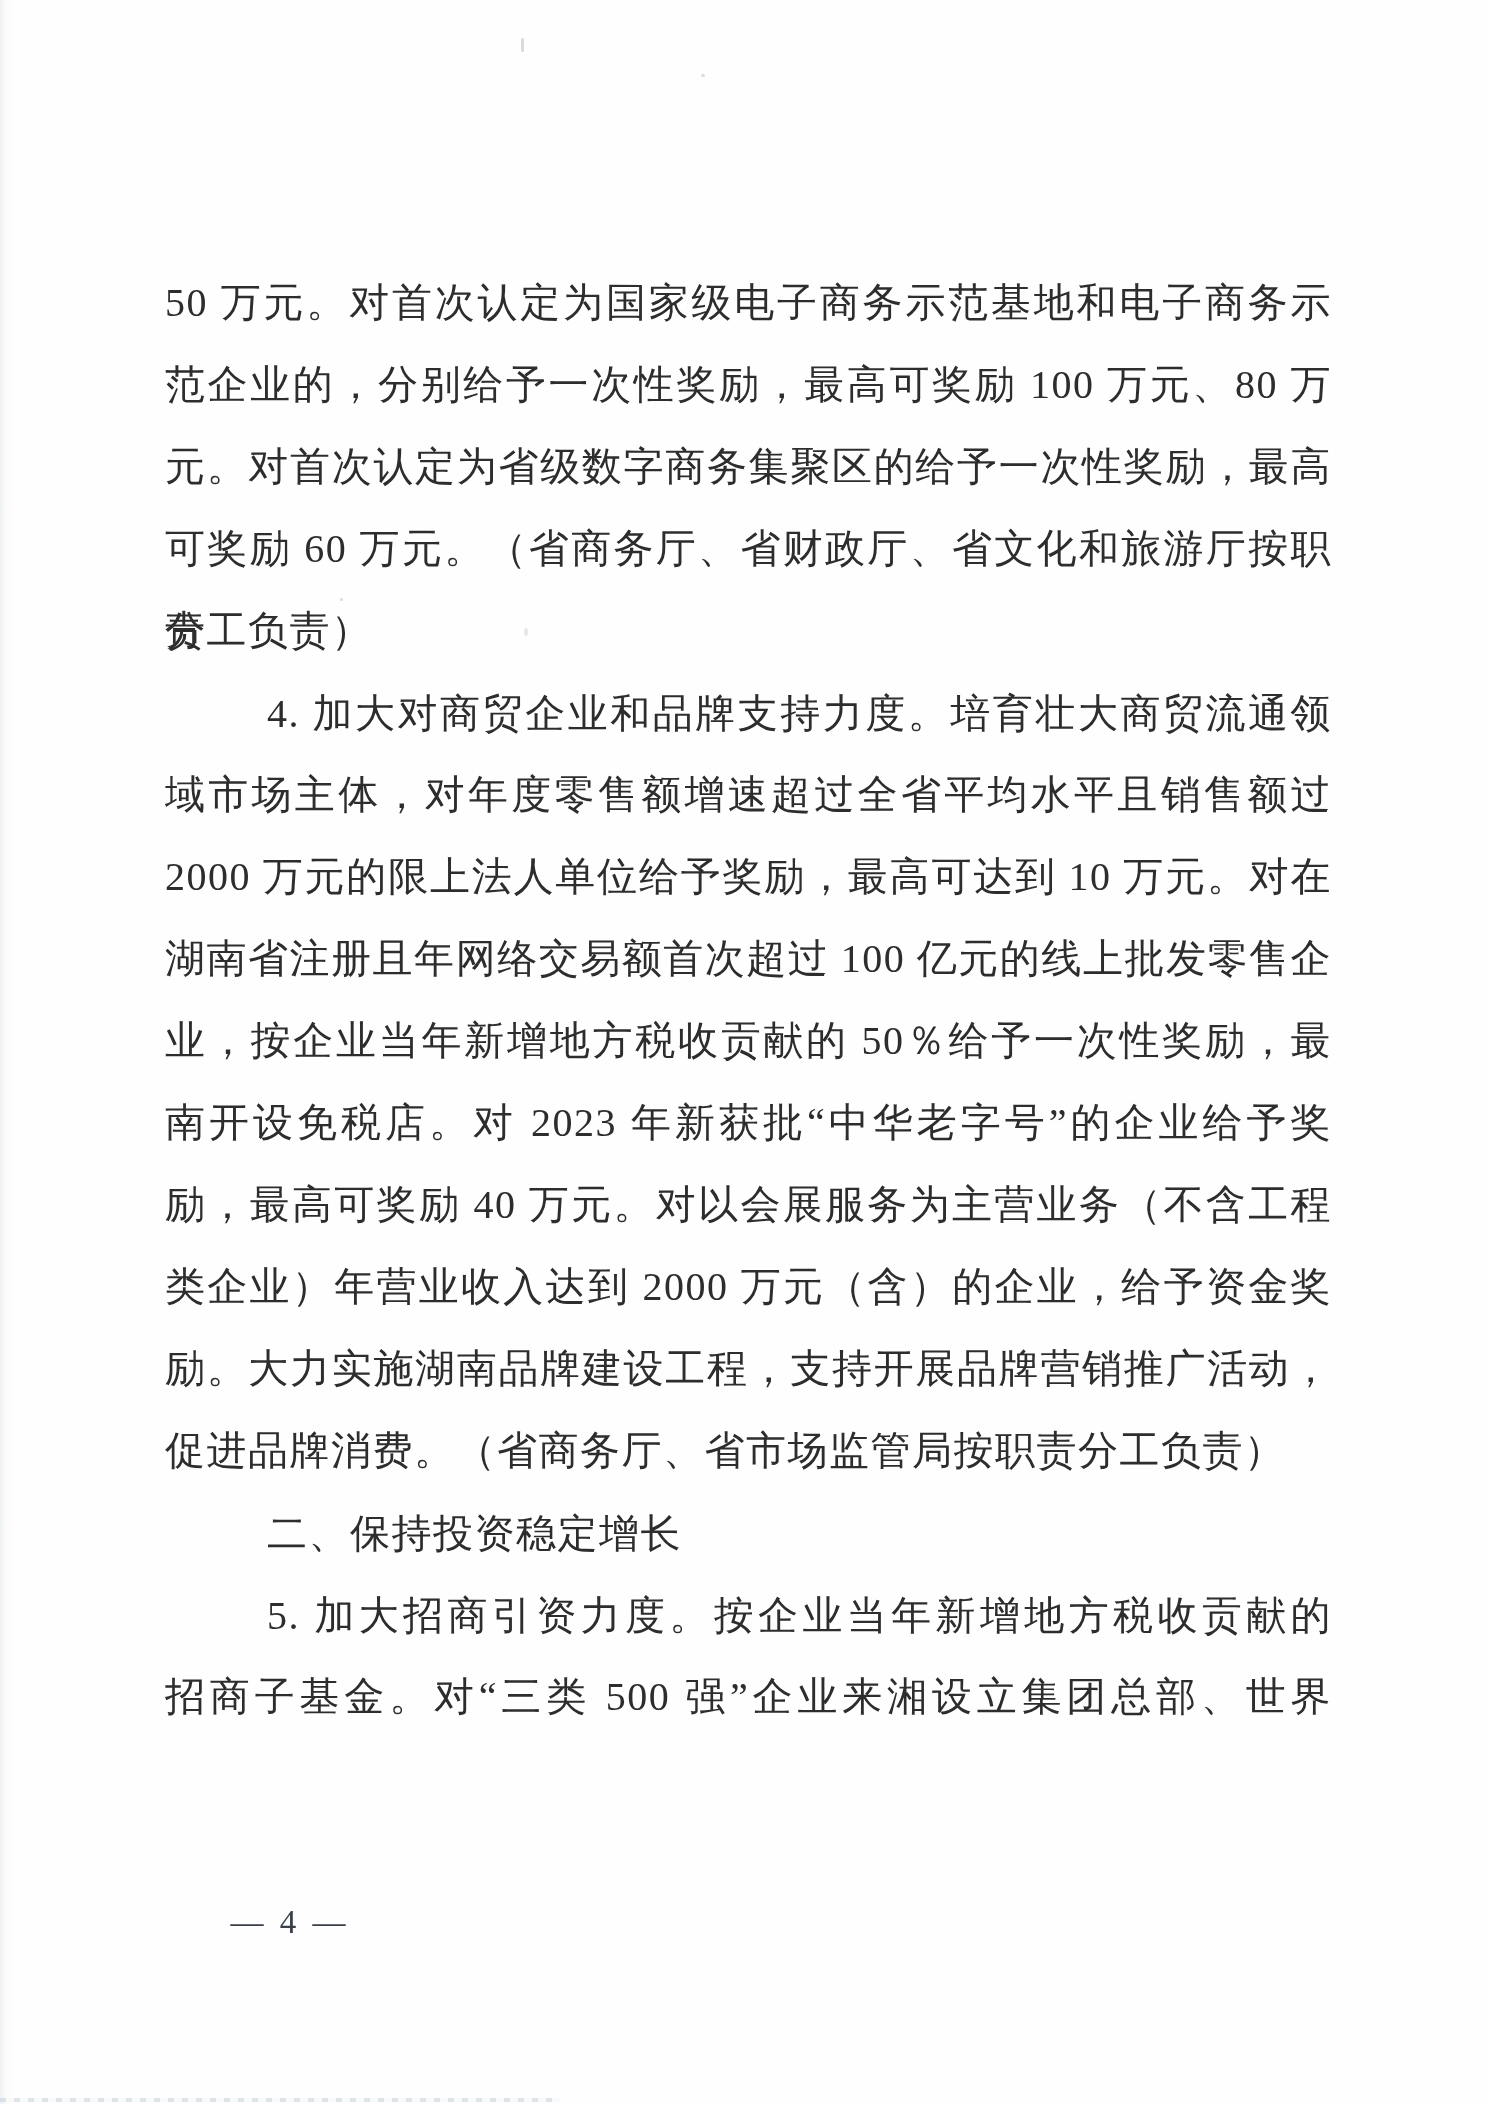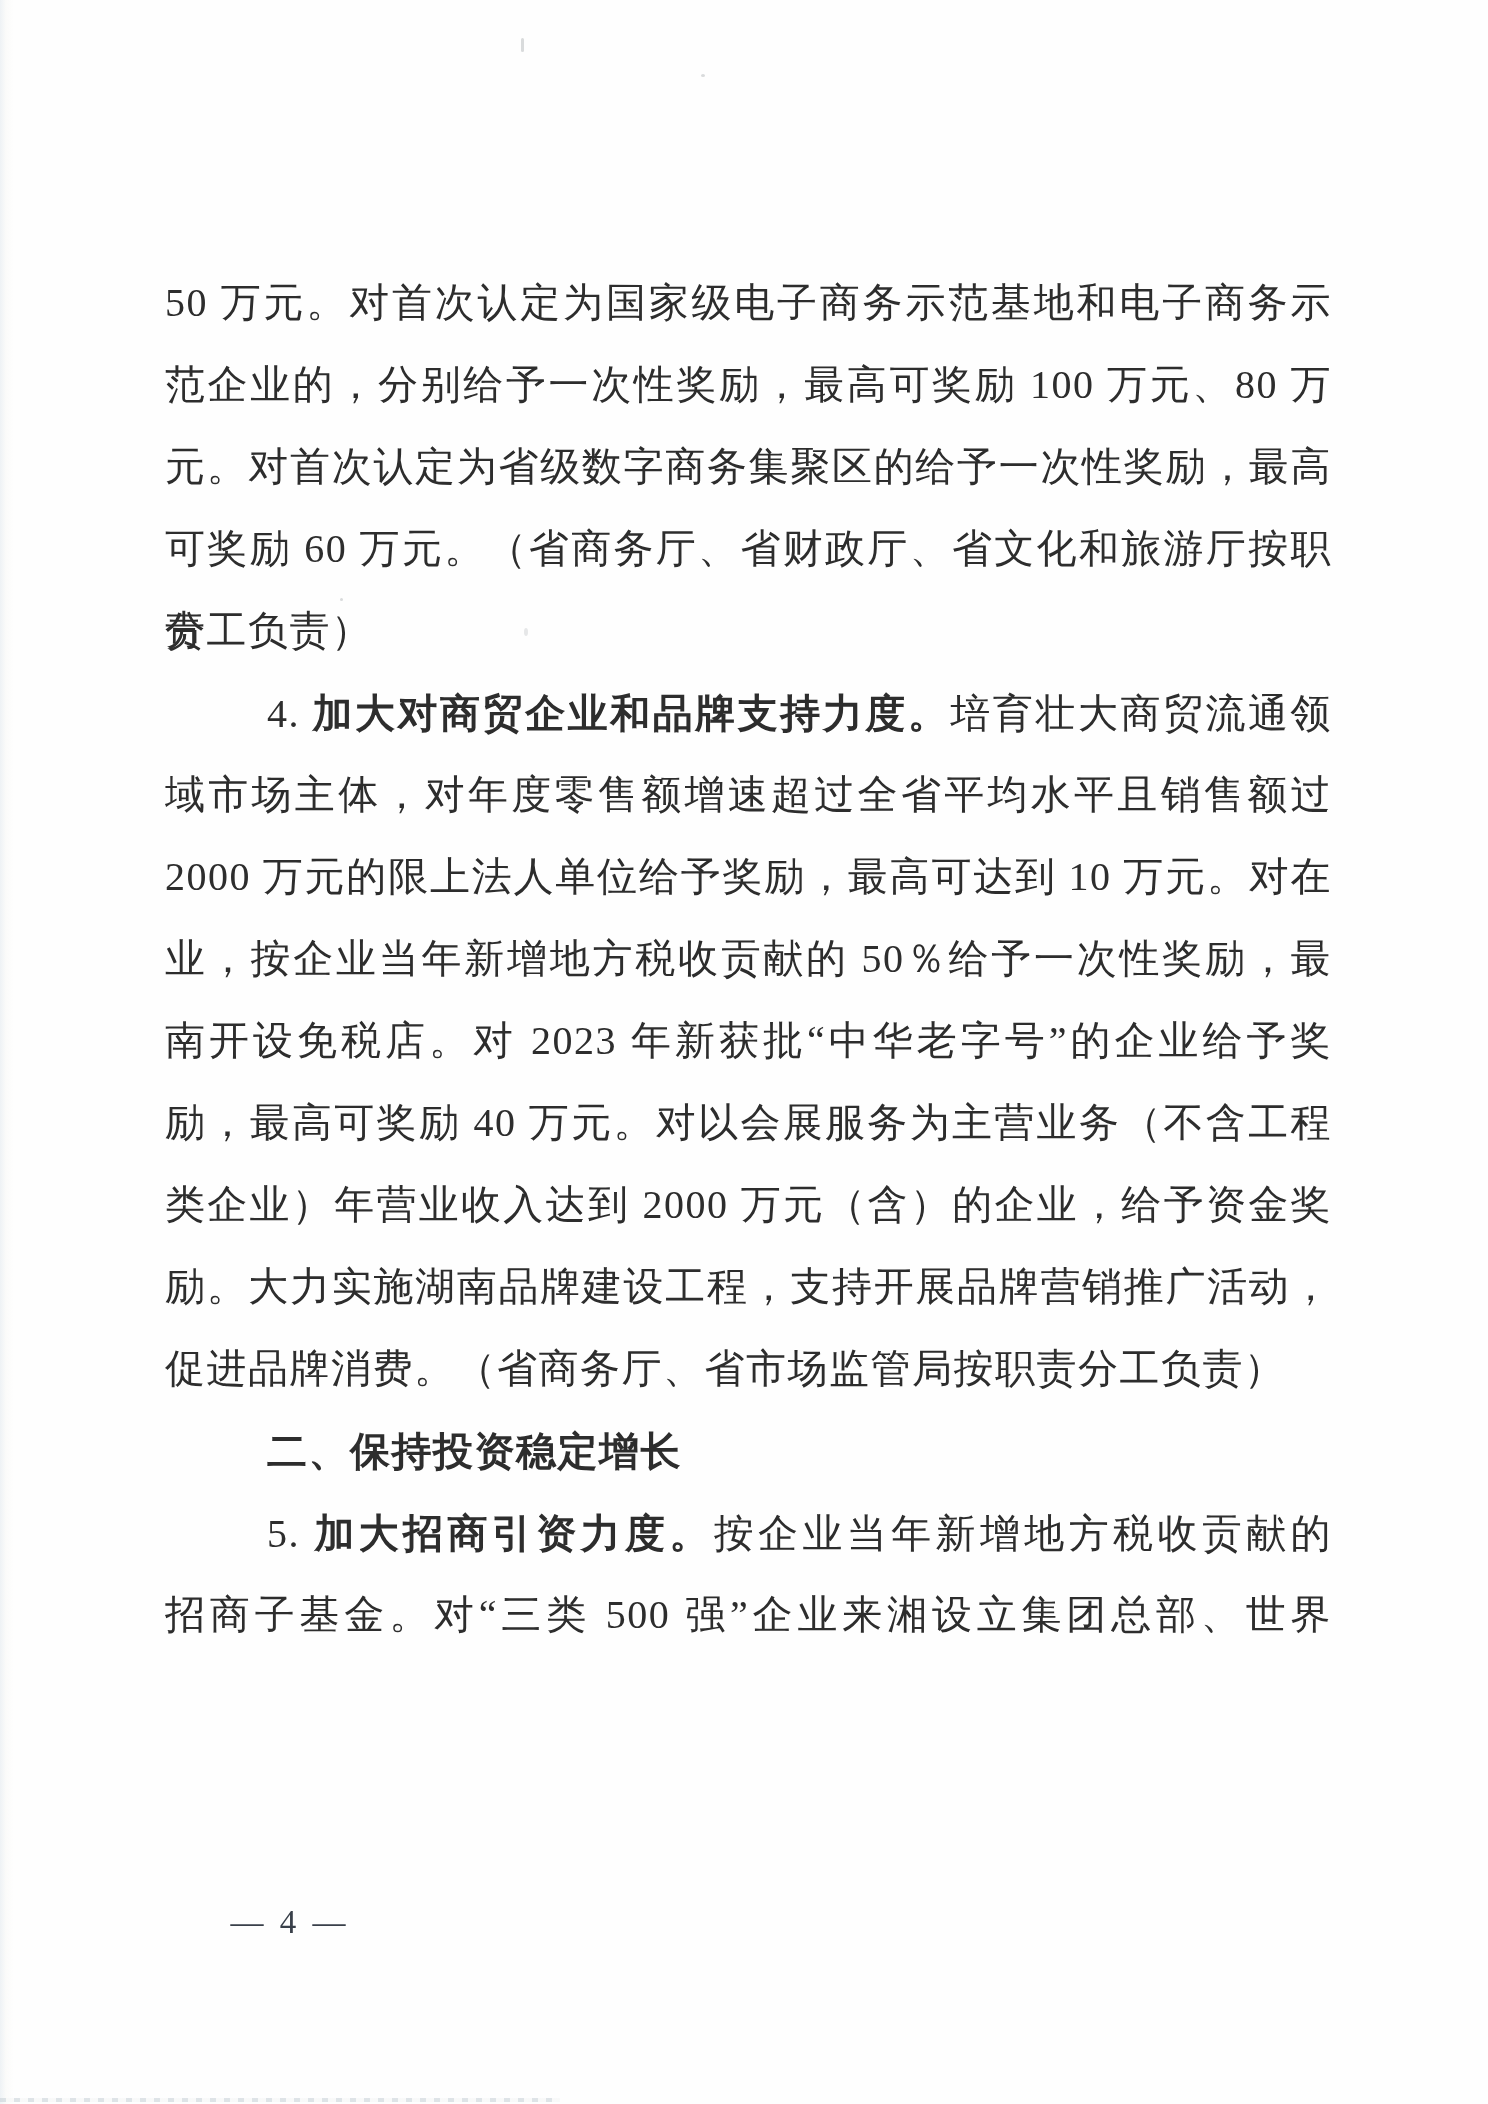--- a/index.html
+++ b/index.html
@@ -34,21 +34,21 @@
     text-align:left;
     white-space:nowrap;
   }
   .line.j{
     white-space:normal;
     text-align:justify;
     text-align-last:justify;
     -moz-text-align-last:justify;
   }
   .line.indent{text-indent:102px;}
-  .hei{font-family:"Liberation Sans", sans-serif;font-weight:700;}
+  .hei{font-family:"Liberation Sans", sans-serif;font-weight:400;}
   .pagenum{
     position:absolute;left:210px;top:1898px;width:160px;height:48px;
     line-height:48px;text-align:center;
     font-size:33px;color:#39404a;letter-spacing:4px;
     font-family:"Liberation Serif", serif;
   }
 </style>
 </head>
 <body>
 
@@ -65,20 +65,21 @@
     <div class="line j"><span>50 万元。对首次认定为国家级电子商务示范基地和电子商务示</span></div>
     <div class="line j"><span>范企业的，分别给予一次性奖励，最高可奖励 100 万元、80 万</span></div>
     <div class="line j"><span>元。对首次认定为省级数字商务集聚区的给予一次性奖励，最高</span></div>
     <div class="line j"><span>可奖励 60 万元。（省商务厅、省财政厅、省文化和旅游厅按职责</span></div>
     <div class="line"><span>分工负责）</span></div>
 
     <div class="line j indent"><span>4. </span><span class="hei">加大对商贸企业和品牌支持力度。</span><span>培育壮大商贸流通领</span></div>
 
     <div class="line j"><span>域市场主体，对年度零售额增速超过全省平均水平且销售额过</span></div>
     <div class="line j"><span>2000 万元的限上法人单位给予奖励，最高可达到 10 万元。对在</span></div>
+    <div class="line j"><span>湖南省注册且年网络交易额首次超过 100 亿元的线上批发零售企</span></div>
     <div class="line j"><span>业，按企业当年新增地方税收贡献的 50％给予一次性奖励，最</span></div>
     <div class="line j"><span>南开设免税店。对 2023 年新获批“中华老字号”的企业给予奖</span></div>
     <div class="line j"><span>励，最高可奖励 40 万元。对以会展服务为主营业务（不含工程</span></div>
     <div class="line j"><span>类企业）年营业收入达到 2000 万元（含）的企业，给予资金奖</span></div>
     <div class="line j"><span>励。大力实施湖南品牌建设工程，支持开展品牌营销推广活动，</span></div>
     <div class="line"><span>促进品牌消费。（省商务厅、省市场监管局按职责分工负责）</span></div>
 
     <div class="line indent"><span class="hei">二、保持投资稳定增长</span></div>
 
     <div class="line j indent"><span>5. </span><span class="hei">加大招商引资力度。</span><span>按企业当年新增地方税收贡献的</span></div>

